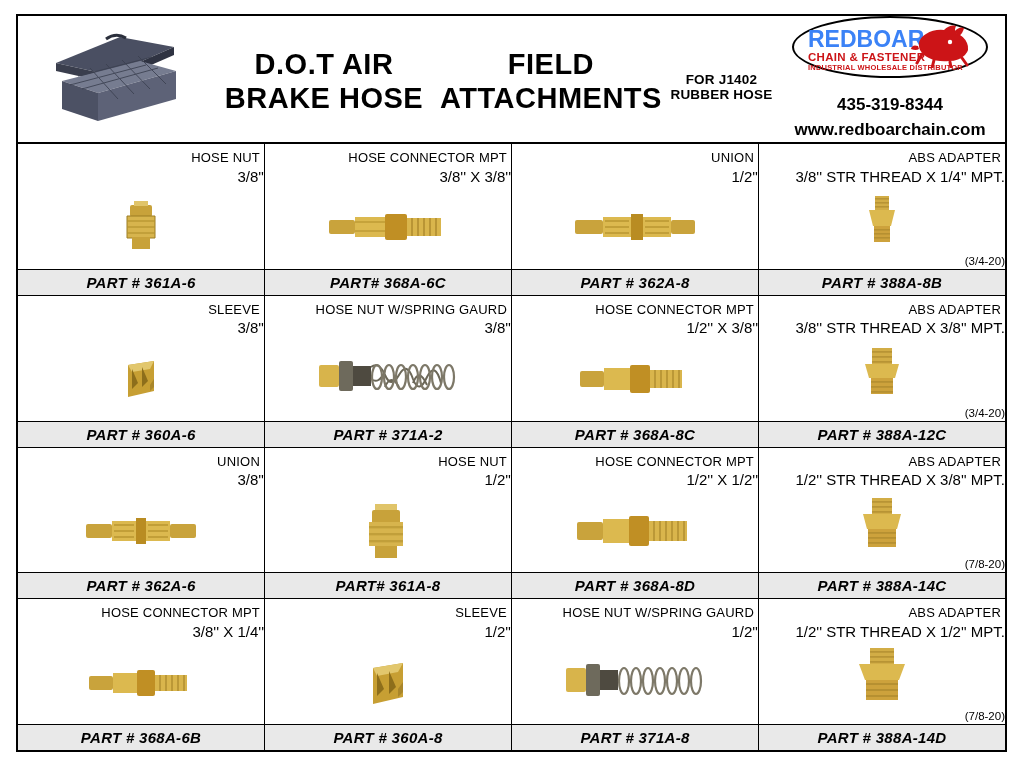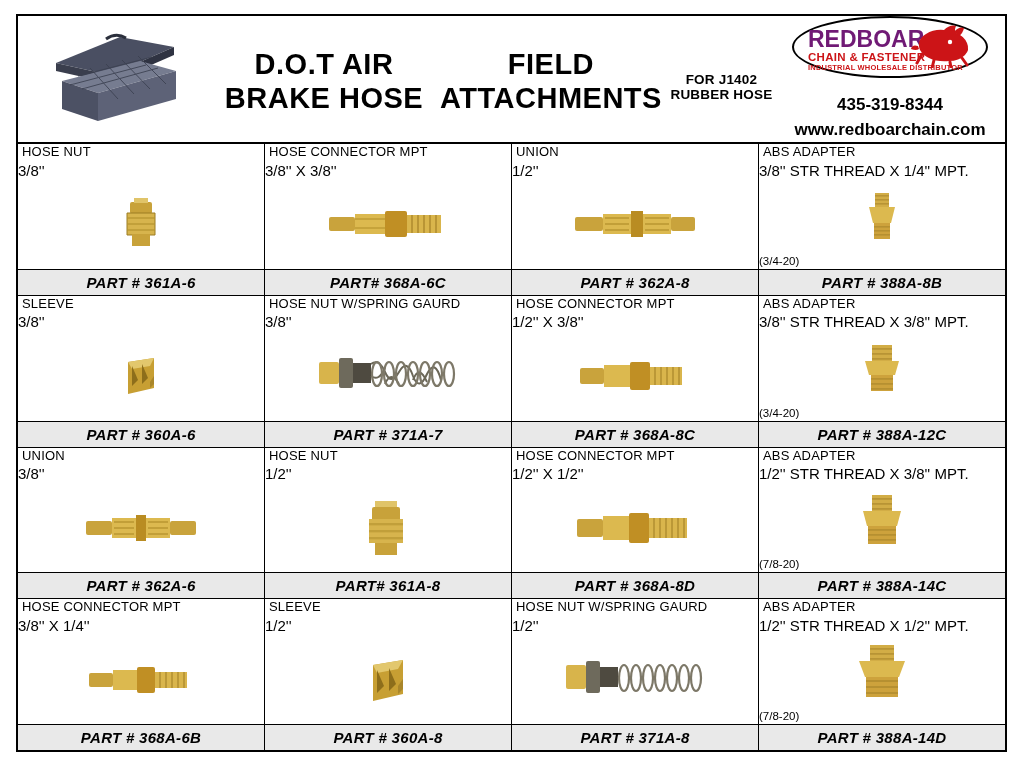--- a/index.html
+++ b/index.html
@@ -91,21 +91,21 @@
     border-radius: 50%;
     background: #fff;
     box-sizing: border-box;
   }
   .logo-red {
     position: absolute;
     left: 18px;
     top: 12px;
     font-size: 23px;
     font-weight: bold;
-    color: #701a75;
+    color: #3b82f6;
     letter-spacing: 0px;
     line-height: 1;
   }
   .logo-sub1 {
     position: absolute;
     left: 18px;
     top: 35px;
     font-size: 11.5px;
     font-weight: bold;
     color: #cc1417;
@@ -153,21 +153,22 @@
     display: flex;
     flex-direction: column;
     box-sizing: border-box;
     position: relative;
   }
   .cell:last-child { border-right: none; }
   .cell-top {
     flex: 1;
     display: flex;
     flex-direction: column;
-    align-items: flex-start;
+    align-items: flex-end;
+    padding-top: 6px;
     position: relative;
   }
   .cell-title {
     font-size: 13px;
     text-align: center;
     line-height: 1.28;
     letter-spacing: 0.2px;
     padding: 0 4px;
   }
   .cell-sub {
@@ -397,21 +398,21 @@
                   <ellipse cx="76" cy="24" rx="5" ry="12"></ellipse>
                   <ellipse cx="88" cy="24" rx="5" ry="12"></ellipse>
                   <ellipse cx="100" cy="24" rx="5" ry="12"></ellipse>
                   <ellipse cx="112" cy="24" rx="5" ry="12"></ellipse>
                   <ellipse cx="124" cy="24" rx="5" ry="12"></ellipse>
                   <ellipse cx="136" cy="24" rx="5" ry="12"></ellipse>
                 </g>
               </svg>
             </div>
           </div>
-          <div class="part-bar">PART # 371A-7</div>
+          <div class="part-bar">PART # 371A-2</div>
         </div>
 
         <div class="cell">
           <div class="cell-top">
             <div class="cell-title">HOSE CONNECTOR MPT</div>
             <div class="cell-sub">1/2'' X 3/8''</div>
             <div class="img-area">
               <svg width="118" height="44" viewBox="0 0 118 44">
                 <rect x="4" y="14" width="24" height="16" rx="2" fill="#c9a33c"></rect>
                 <rect x="28" y="11" width="26" height="22" fill="#dcb94f"></rect>

